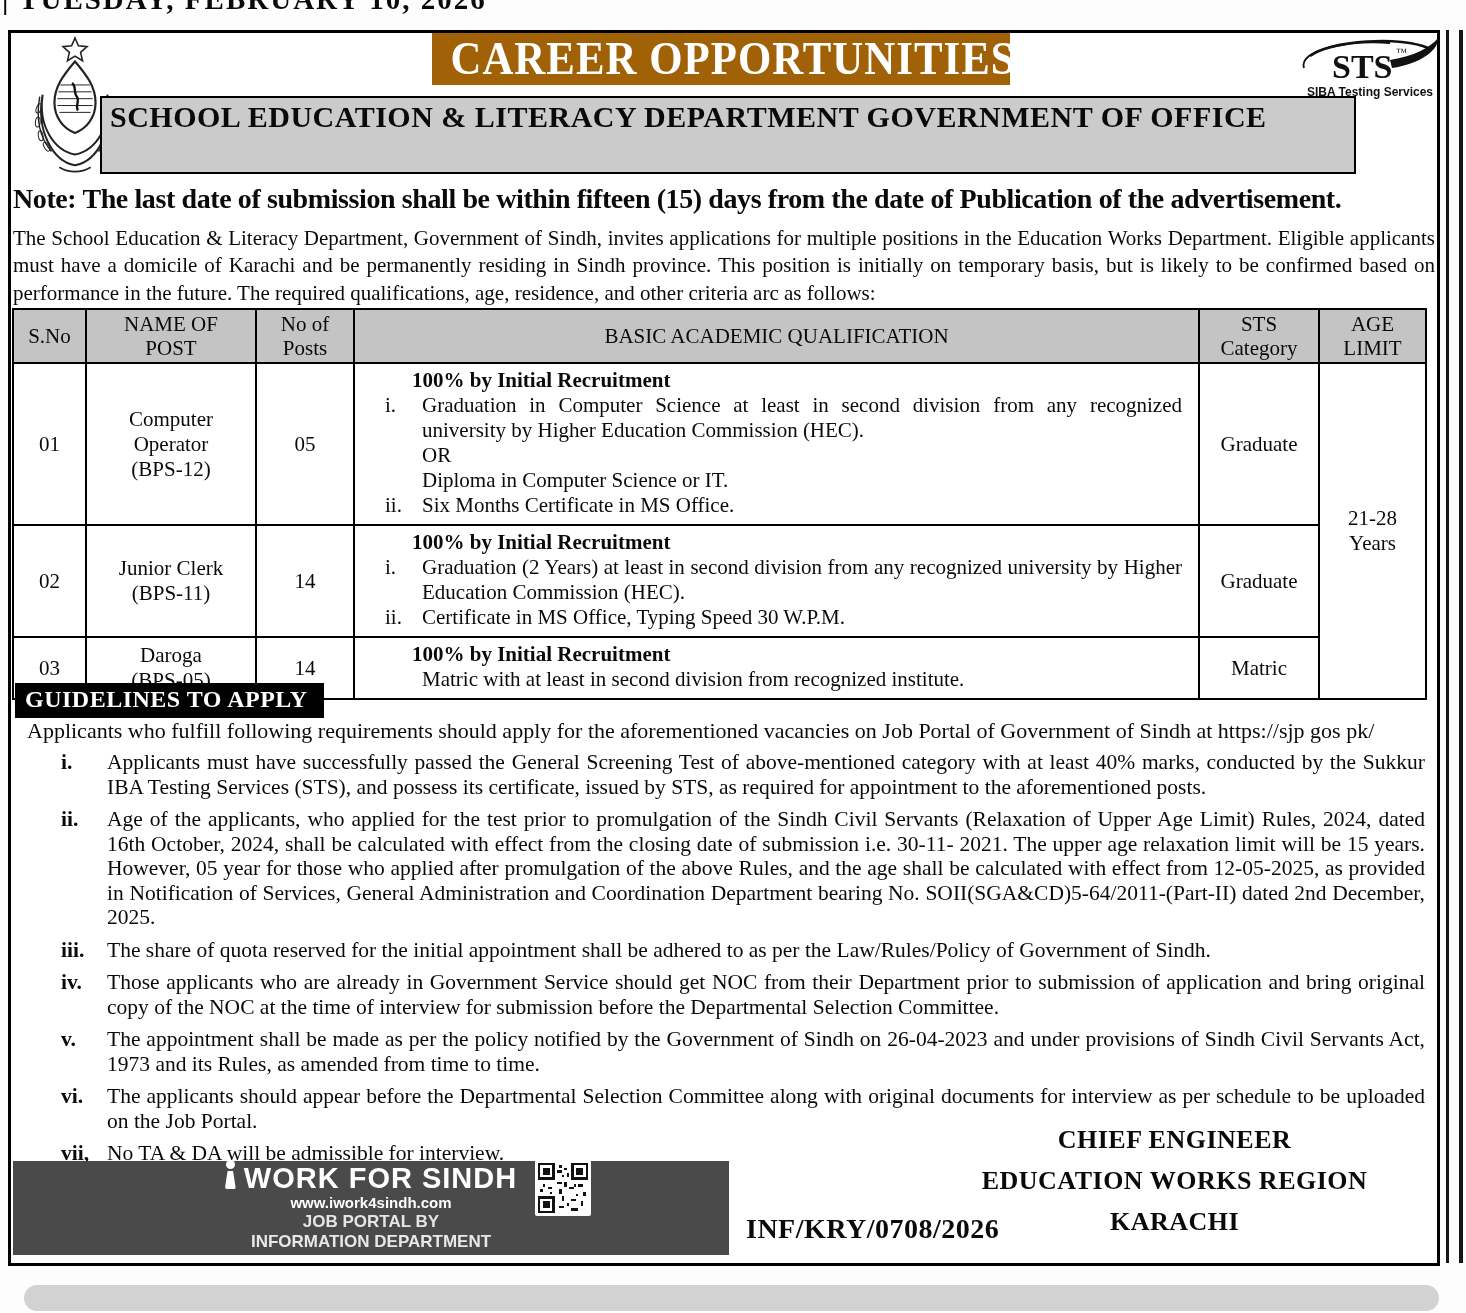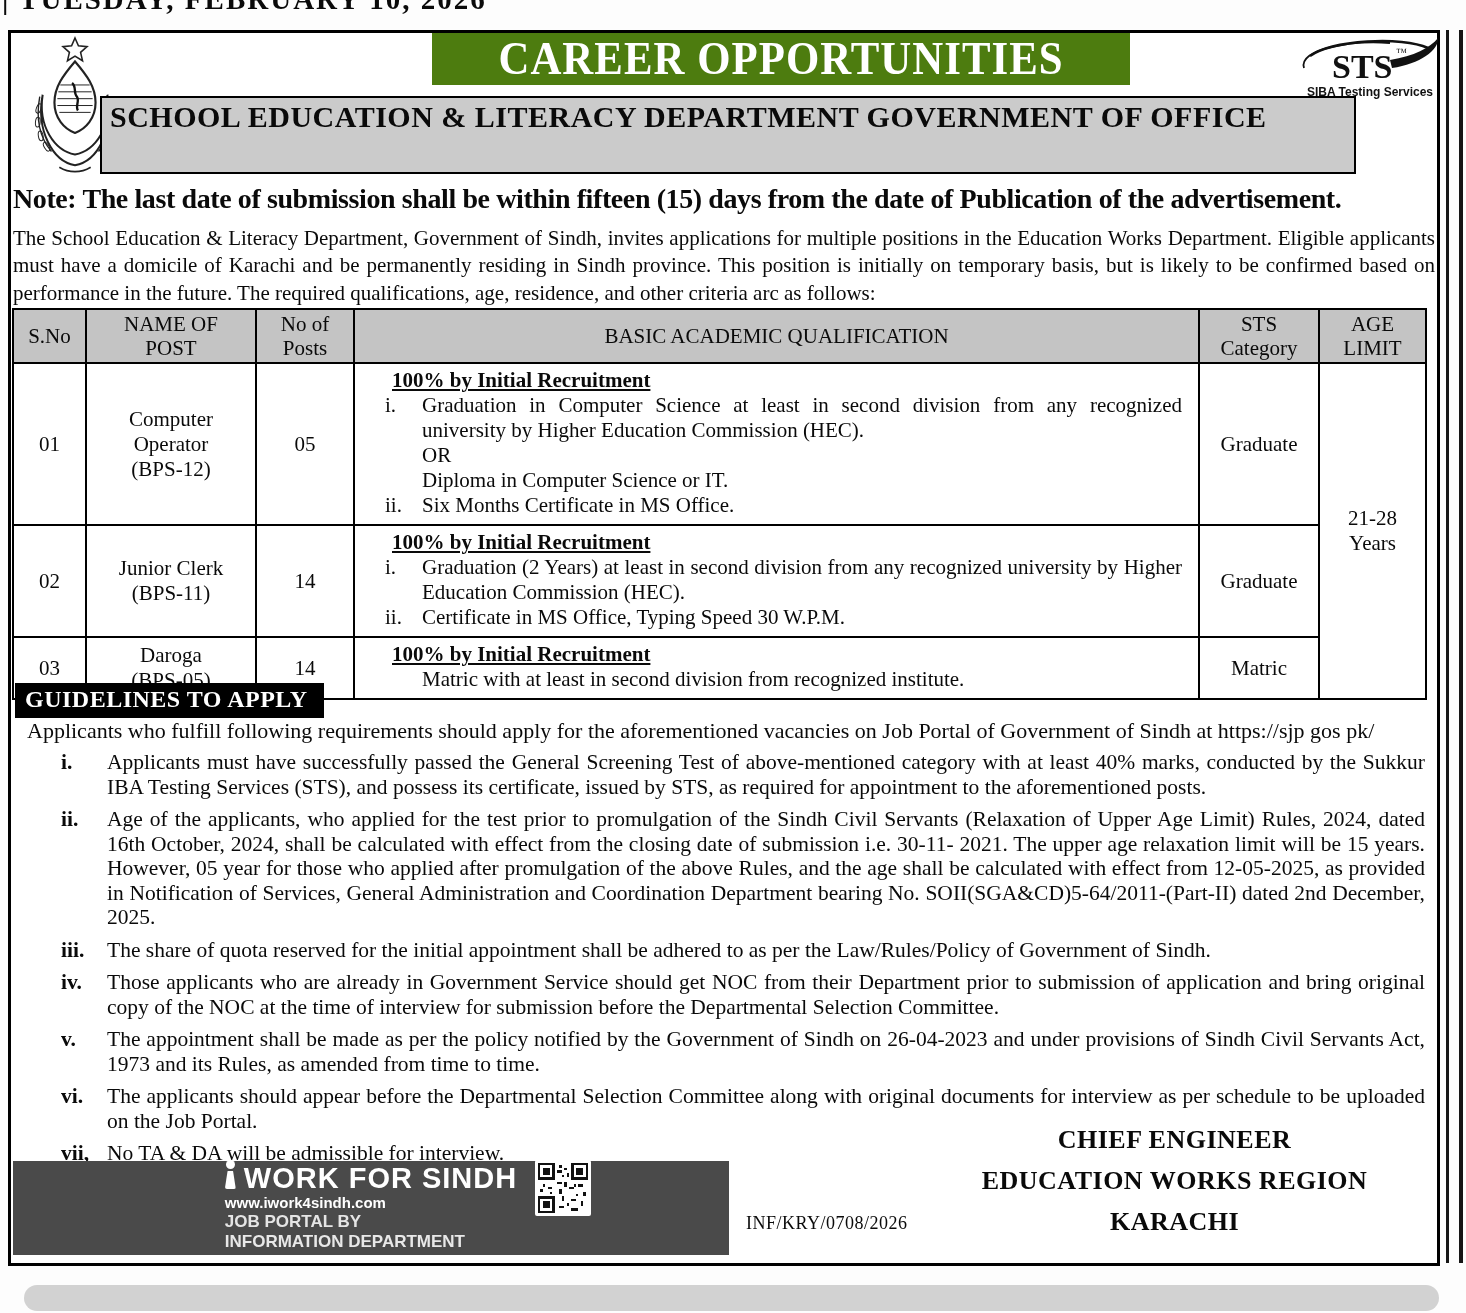--- a/index.html
+++ b/index.html
@@ -13,73 +13,73 @@
 
   
   .col-rule { position:absolute; background:#161616; }
   .rule1 { left:1446px; top:30px; width:3px; height:1233px; }
   .rule2 { left:1459px; top:30px; width:4px; height:1233px; }
 
   .ad { position:absolute; left:8px; top:30px; width:1426px; height:1230px; border:3px solid #000; background:#fff; }
 
   .emblem { position:absolute; left:14px; top:3px; width:100px; height:142px; }
 
-  .banner { position:absolute; left:421px; top:0; width:698px; height:52px; background:#4d7c0f; color:#fff;
-            text-align:center; }
+  .banner { position:absolute; left:421px; top:0; width:578px; height:52px; background:#a16207; color:#fff;
+            text-align:right; }
   .banner span { display:inline-block; font-size:42px; font-weight:bold; line-height:52px; letter-spacing:1px;
                  transform:scale(1.02,1.08); transform-origin:center; white-space:nowrap; }
 
   .sts-logo { position:absolute; left:1281px; top:3px; width:150px; height:66px; }
 
   .title-box { position:absolute; left:89px; top:63px; width:1256px; height:78px; background:#cbcbcb;
                border:2px solid #000; box-sizing:border-box; padding:1px 8px; }
   .title-box div { font-size:30px; font-weight:bold; line-height:36px; letter-spacing:0.5px; white-space:nowrap; }
 
   .note { position:absolute; left:2px; top:150px; width:1424px; font-size:28px; font-weight:bold;
           white-space:nowrap; letter-spacing:-0.4px; }
 
   .intro { position:absolute; left:2px; top:192px; width:1422px; font-size:21px; line-height:1.3;
            text-align:justify; }
 
   table.posts { position:absolute; left:1px; top:275px; width:1413px; border-collapse:collapse; table-layout:fixed; }
   table.posts th, table.posts td { border:2px solid #000; padding:2px 4px; font-weight:normal; font-size:21px; vertical-align:middle; }
   table.posts th { background:#c4c4c4; text-align:center; white-space:pre-line; line-height:1.15; }
   td.center { text-align:center; white-space:pre-line; line-height:1.2; }
   .qual { padding:2px 6px 4px 6px; }
-  .qhead { margin-left:27px; font-weight:bold; text-decoration:underline; }
+  .qhead { margin-left:47px; font-weight:bold; }
   .qline { display:flex; }
   .qnum { flex:0 0 57px; padding-left:20px; box-sizing:border-box; }
   .qtext { flex:1; text-align:justify; padding-right:6px; }
   .qcenter { flex:1; }
   .age-cell { text-align:center; white-space:pre-line; font-size:22px;margin-top:10px; }
 
   .g-head { position:absolute; left:4px; top:650px; background:#000; color:#fff; font-size:24px; font-weight:bold;
             padding:3px 16px 5px 10px; letter-spacing:0.5px; }
   .g-intro { position:absolute; left:16px; top:685px; width:1420px; font-size:22px; white-space:nowrap; }
   .g-list { position:absolute; left:0; top:717px; width:1424px; }
   .g-item { display:flex; margin-bottom:8px; font-size:21.5px; line-height:1.14; }
   .g-num { flex:0 0 96px; padding-left:50px; box-sizing:border-box; font-weight:bold; }
   .g-text { flex:1; text-align:justify; padding-right:10px; }
 
   .wfs-box { position:absolute; left:2px; top:1128px; width:716px; height:94px; background:#4a4a4a;
              display:flex; align-items:center; justify-content:center;
              font-family:"Liberation Sans", sans-serif; color:#fff; }
-  .wfs-inner { position:relative; }
+  .wfs-inner { position:relative; text-align:center; }
   .wfs-row { display:flex; align-items:flex-start; justify-content:center; gap:8px; }
   .person-icon { display:inline-flex; flex-direction:column; align-items:center; margin-top:-4px; }
   .person-icon .head { width:9px; height:9px; border-radius:50%; background:#fff; margin-bottom:2px; }
   .person-icon .pbody { width:11px; height:18px; background:#fff; border-radius:3px 3px 2px 2px;
                         clip-path:polygon(25% 0,75% 0,100% 100%,0 100%); }
   .wfs-title { font-size:29px; font-weight:bold; letter-spacing:1px; line-height:1; white-space:nowrap; }
   .wfs-url { font-size:15px; font-weight:bold; margin-top:1px; }
   .wfs-l2 { font-size:17px; font-weight:bold; color:#e5e5e5; margin-top:1px; }
   .wfs-l3 { font-size:17px; font-weight:bold; color:#e8e8e8; }
   .qr { position:absolute; right:-74px; top:-4px; width:56px; height:56px; background:#fff; padding:3px; box-sizing:border-box; border-radius:2px; }
 
-  .inf { position:absolute; left:735px; top:1180px; font-size:18px; font-weight:normal; letter-spacing:0.5px; }
+  .inf { position:absolute; left:735px; top:1180px; font-size:28px; font-weight:bold; letter-spacing:0.5px; }
   .signature { position:absolute; left:905px; top:1086px; width:517px; text-align:center; }
   .signature div { font-size:26px; font-weight:bold; line-height:41px; letter-spacing:0.5px; white-space:nowrap; }
 
   .bottom-strip { position:absolute; left:24px; top:1285px; width:1415px; height:26px; background:#d2d2d2;
                   border-radius:13px; }
 </style>
 </head>
 <body>
 
 <div class="page">

